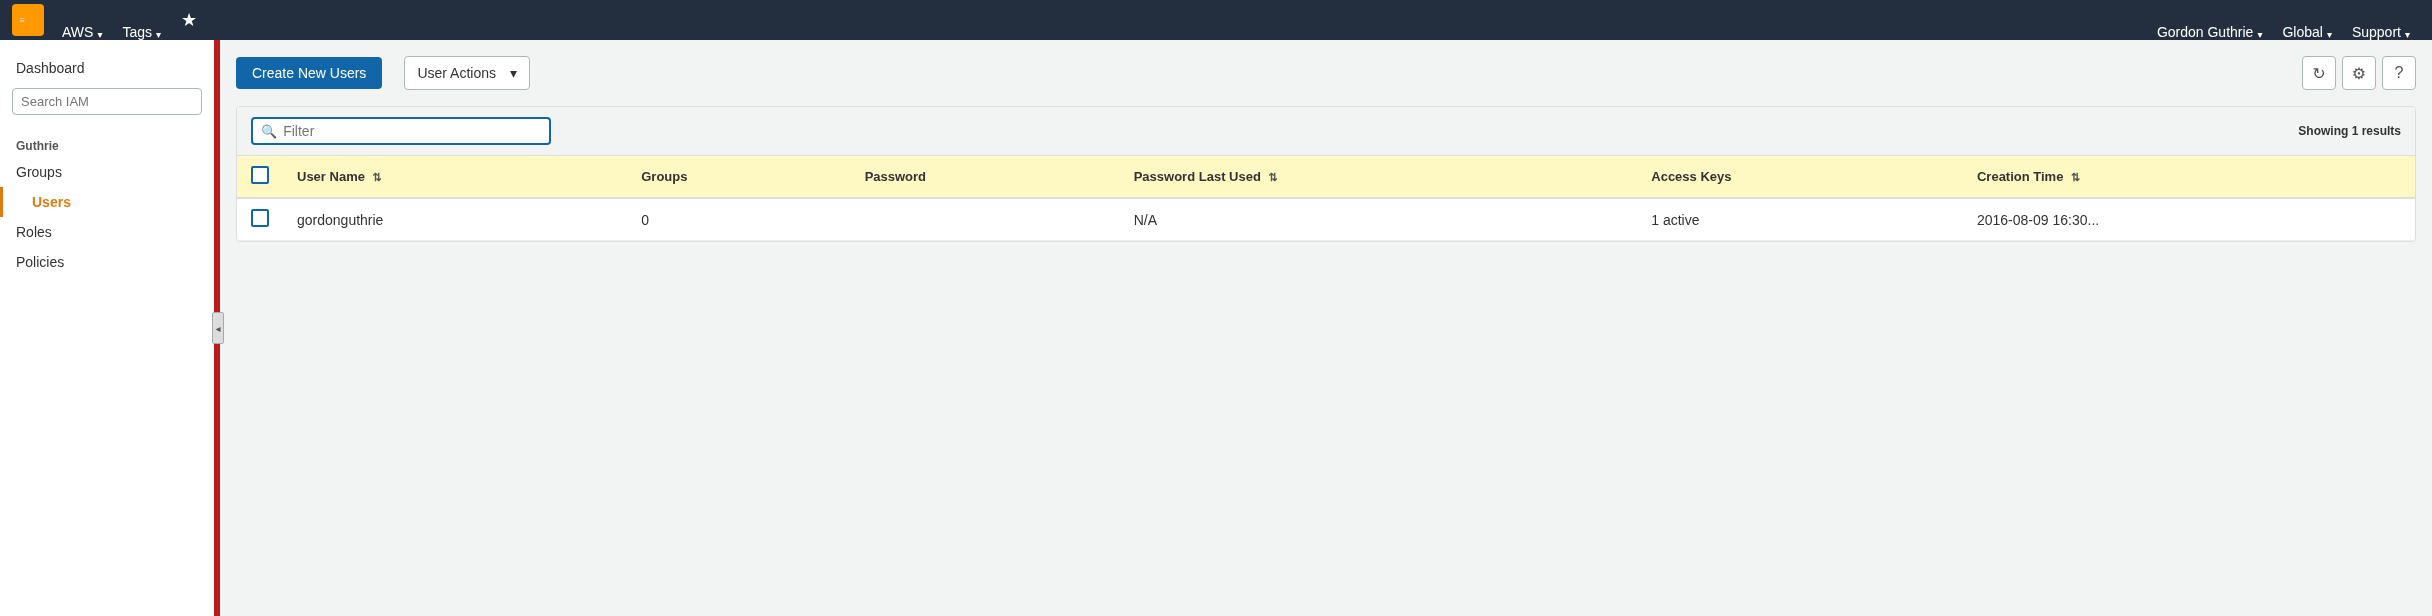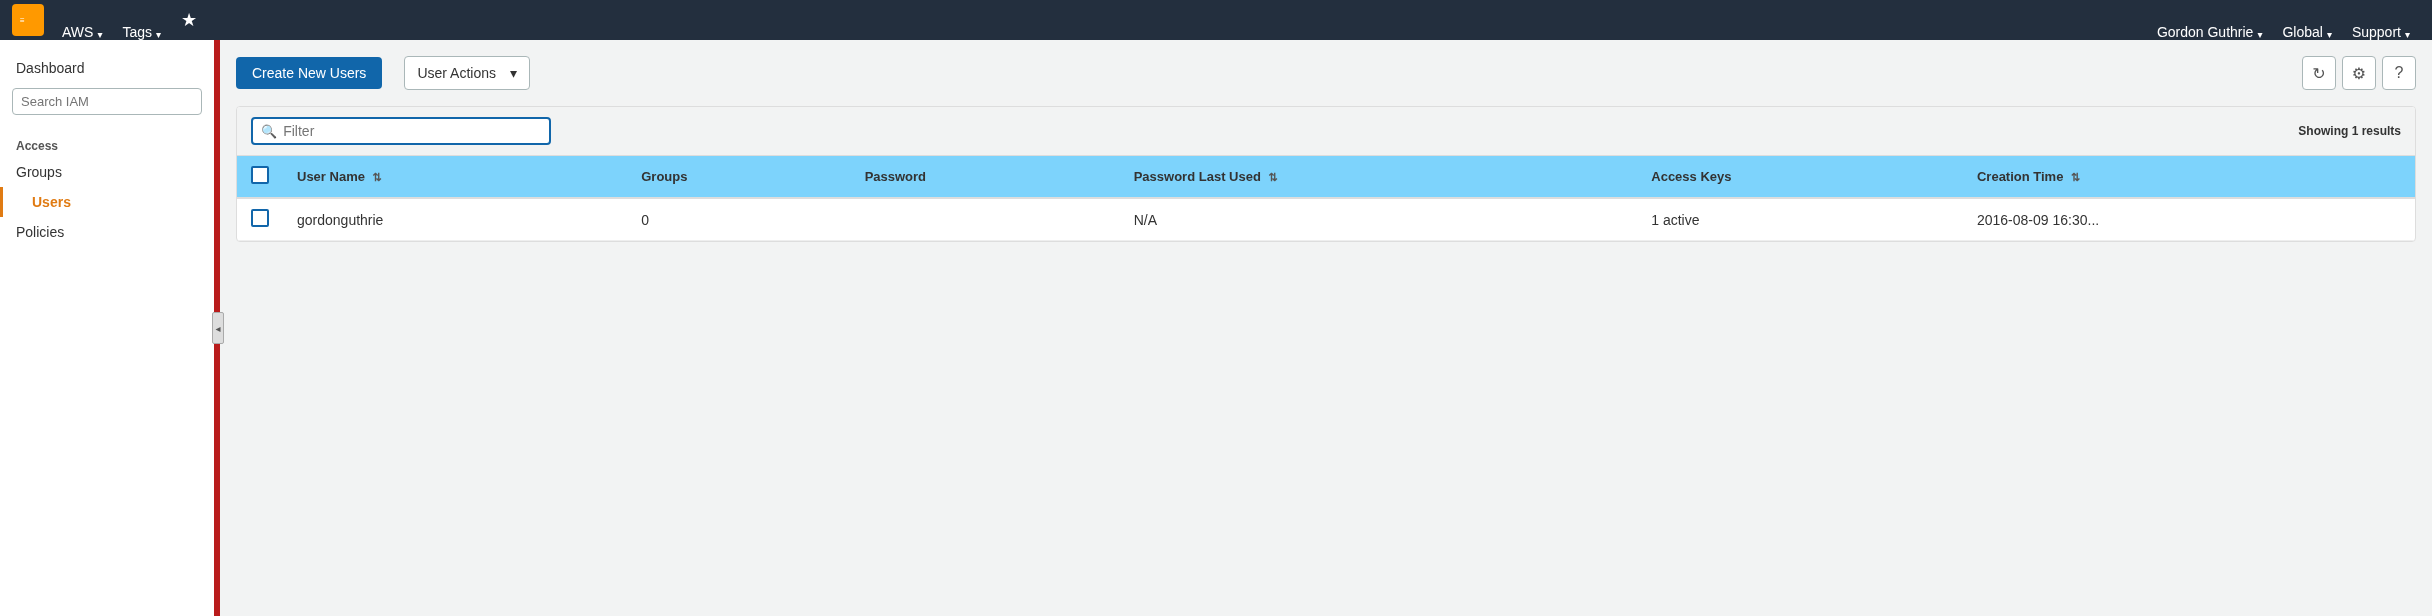--- a/index.html
+++ b/index.html
@@ -203,21 +203,21 @@
       font-weight: 700;
       color: #333;
     }
 
     
     table {
       width: 100%;
       border-collapse: collapse;
     }
     thead tr {
-      background: #7dd3fc;
+      background: #fef9c3;
       border-bottom: 2px solid #ddd;
     }
     th {
       text-align: left;
       padding: 10px 14px;
       font-size: 13px;
       font-weight: 700;
       color: #333;
       white-space: nowrap;
     }
@@ -281,23 +281,24 @@
       <span class="chevron">▾</span>
     </div>
   </div>
 </nav>
 
 <div class="page-body">
 
   <aside class="sidebar">
     <div class="sidebar-dashboard">Dashboard</div>
     <input class="sidebar-search" type="text" placeholder="Search IAM" style="">
-    <div class="sidebar-section-label">Access</div>
+    <div class="sidebar-section-label">Guthrie</div>
     <div class="sidebar-item">Groups</div>
     <div class="sidebar-item active">Users</div>
+    <div class="sidebar-item">Roles</div>
     <div class="sidebar-item">Policies</div>
     <div class="sidebar-collapse-handle">
       <span>◂</span>
     </div>
   </aside>
 
   <main class="main-content">
 
     <div class="toolbar">
       <button class="btn-primary">Create New Users</button>

